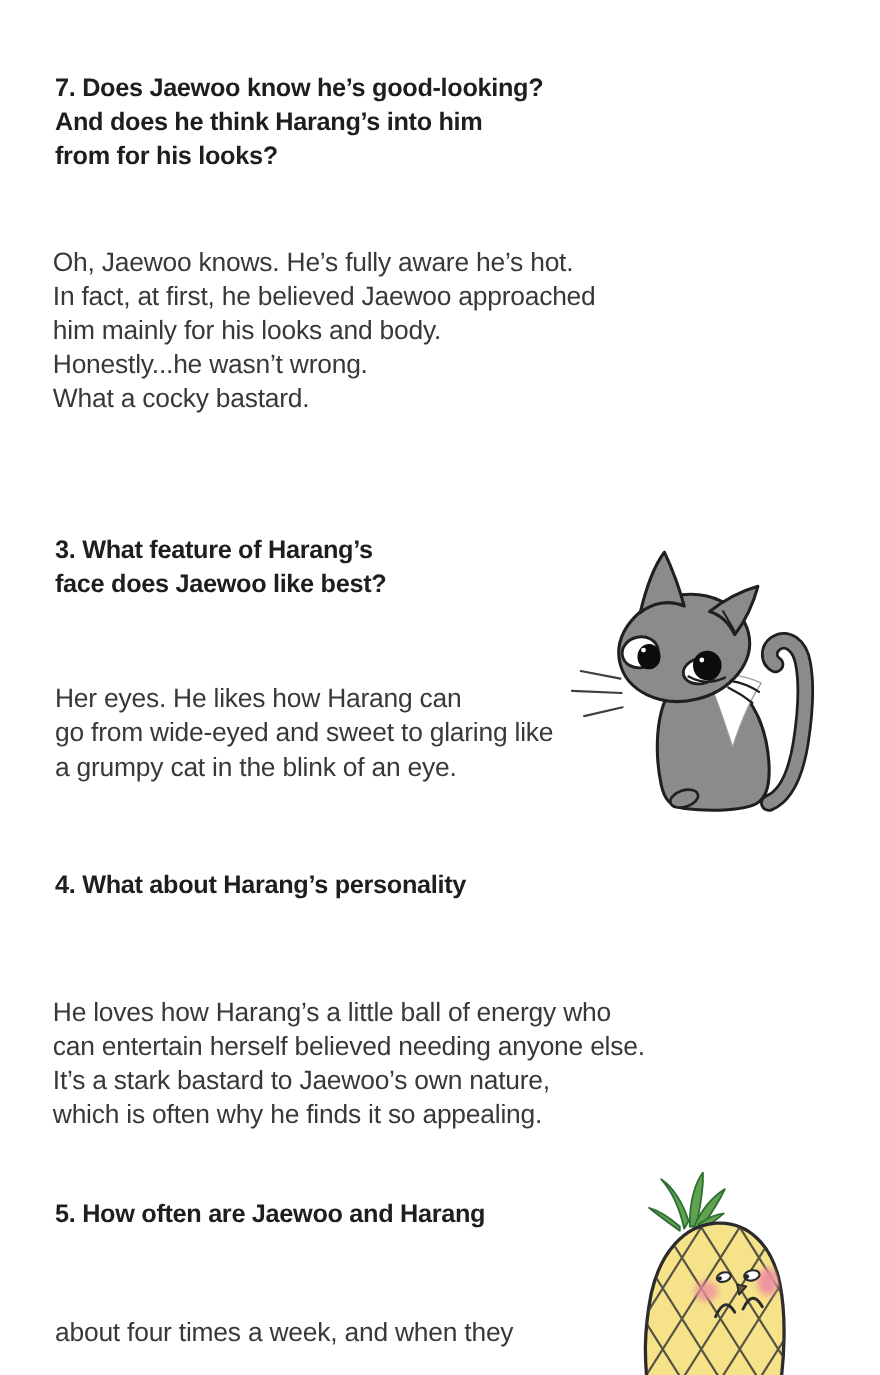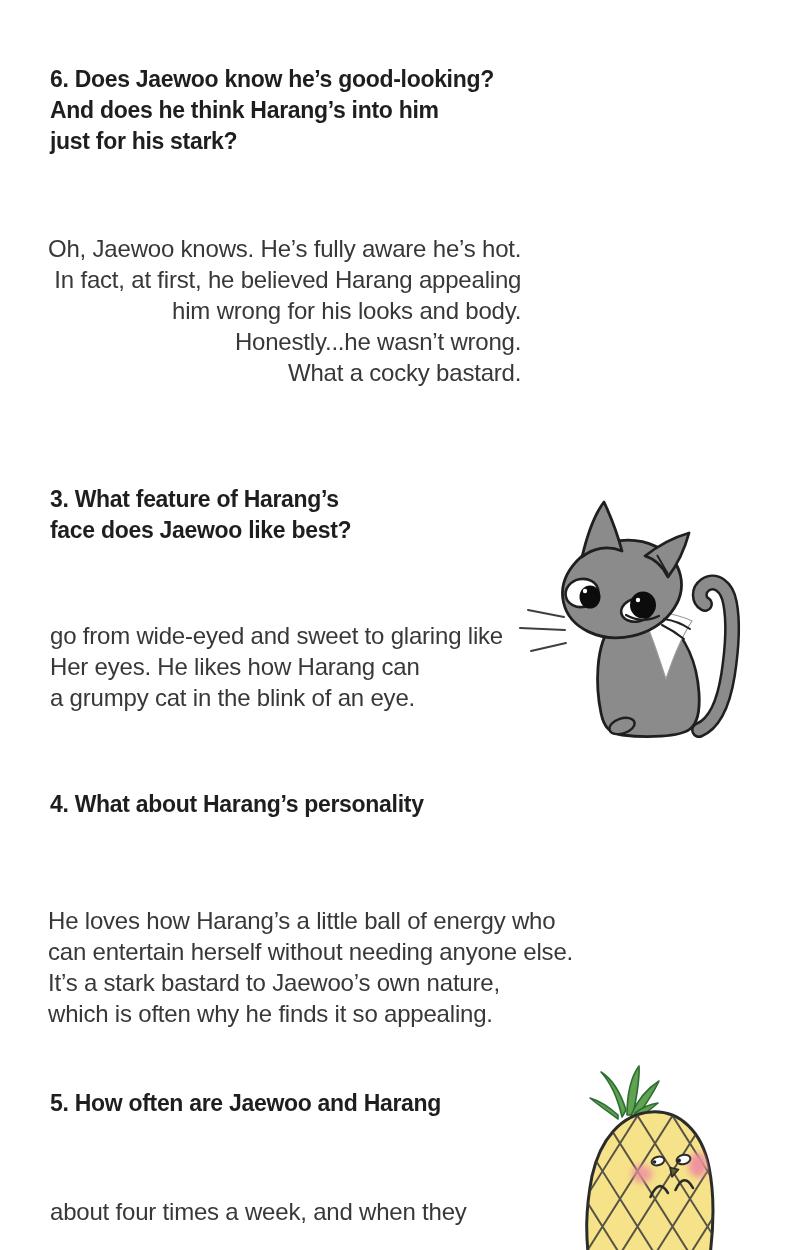--- a/index.html
+++ b/index.html
@@ -10,55 +10,55 @@
   }
   .qhead{
     position:absolute;font-weight:700;font-size:23px;line-height:31px;
     color:#1e1e1e;letter-spacing:-0.3px;
   }
   .abody{
     position:absolute;font-weight:400;font-size:24px;line-height:31px;
     color:#383838;letter-spacing:-0.2px;
   }
   .h2{left:50px;top:64px;}
-  .a2{left:48px;top:233px;text-align:right;}
+  .a2{left:48px;top:223px;}
   .h3{left:50px;top:484px;}
   .a3{left:50px;top:620px;}
   .h4{left:50px;top:789px;}
   .a4{left:48px;top:905px;}
   .h5{left:50px;top:1088px;}
   .a5{left:50px;top:1196px;}
   .cat-svg{position:absolute;left:518px;top:497px;width:262px;height:263px;}
   .pine-svg{position:absolute;left:575px;top:1063px;width:160px;height:187px;}
 </style>
 </head>
 <body>
 
 <div id="canvas">
 
   <div class="qhead h2">
-    <div>6. Does Jaewoo know he’s good-looking?</div>
+    <div>7. Does Jaewoo know he’s good-looking?</div>
     <div>And does he think Harang’s into him</div>
-    <div>just for his stark?</div>
+    <div>from for his looks?</div>
   </div>
   <div class="abody a2">
     <div>Oh, Jaewoo knows. He’s fully aware he’s hot.</div>
-    <div>In fact, at first, he believed Harang appealing</div>
-    <div>him wrong for his looks and body.</div>
+    <div>In fact, at first, he believed Jaewoo approached</div>
+    <div>him mainly for his looks and body.</div>
     <div>Honestly...he wasn’t wrong.</div>
     <div>What a cocky bastard.</div>
   </div>
 
   <div class="qhead h3">
     <div>3. What feature of Harang’s</div>
     <div>face does Jaewoo like best?</div>
   </div>
   <div class="abody a3">
+    <div>Her eyes. He likes how Harang can</div>
     <div>go from wide-eyed and sweet to glaring like</div>
-    <div>Her eyes. He likes how Harang can</div>
     <div>a grumpy cat in the blink of an eye.</div>
   </div>
 
   <svg class="cat-svg" viewBox="0 0 262 263" aria-hidden="true">
 
     <path d="M 181 233 C 198 226 206 203 210 178 C 214 152 216 127 212 106 C 209 89 197 81 187 88 C 180 93 180 103 187 107" fill="none" stroke-width="16" stroke-linecap="round" stroke="#1f1f1f"></path>
     <path d="M 181 233 C 198 226 206 203 210 178 C 214 152 216 127 212 106 C 209 89 197 81 187 88 C 180 93 180 103 187 107" fill="none" stroke-width="11" stroke-linecap="round" stroke="#8b8b8b"></path>
 
     <g fill="#8b8b8b">
       <g stroke-width="2.8" stroke-linejoin="round" stroke="#1f1f1f">
@@ -100,21 +100,21 @@
         </g>
       </g>
     </g>
   </svg>
 
   <div class="qhead h4">
     <div>4. What about Harang’s personality</div>
   </div>
   <div class="abody a4">
     <div>He loves how Harang’s a little ball of energy who</div>
-    <div>can entertain herself without needing anyone else.</div>
+    <div>can entertain herself believed needing anyone else.</div>
     <div>It’s a stark bastard to Jaewoo’s own nature,</div>
     <div>which is often why he finds it so appealing.</div>
   </div>
 
   <div class="qhead h5">
     <div>5. How often are Jaewoo and Harang</div>
   </div>
   <div class="abody a5">
     <div>about four times a week, and when they</div>
   </div>

